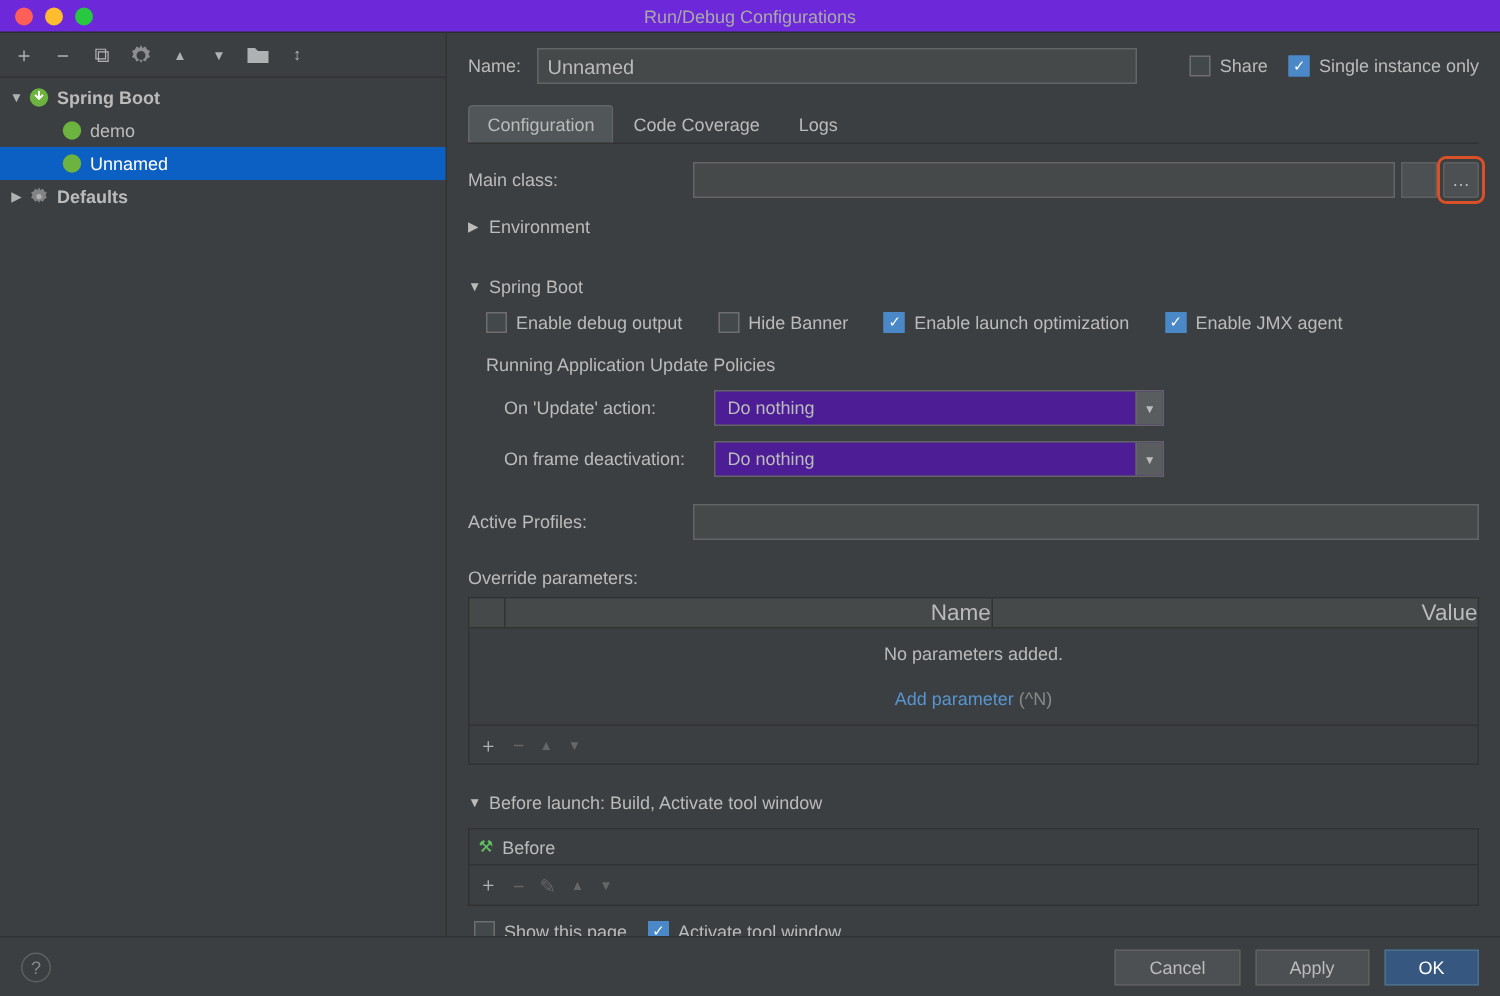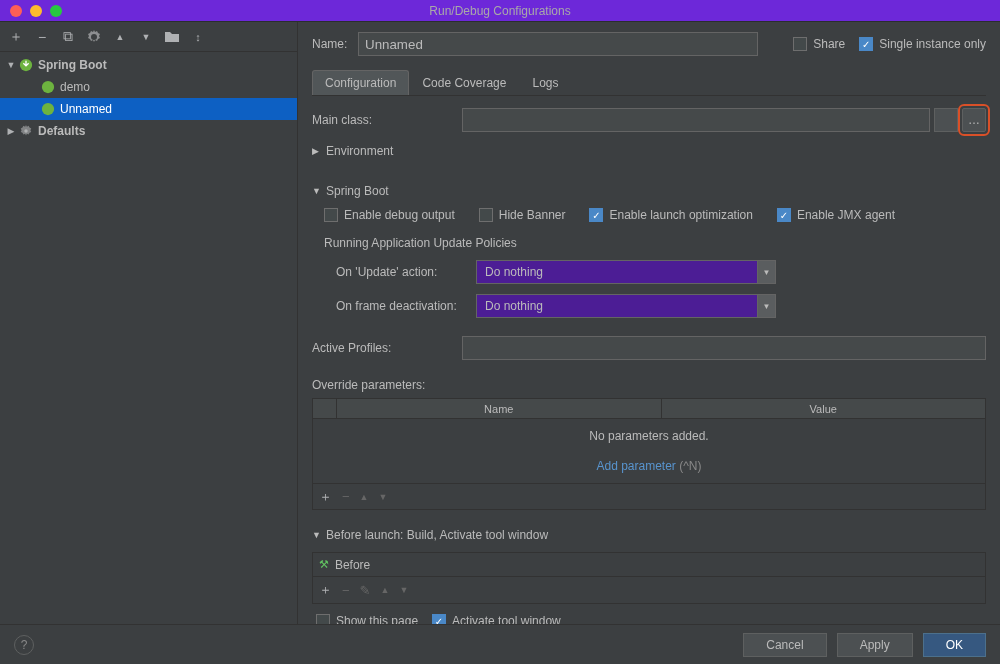--- a/index.html
+++ b/index.html
@@ -60,21 +60,21 @@
   .sub-row { display: flex; align-items: center; margin-bottom: 10px; padding-left: 24px; }
   .sub-label { width: 140px; }
   .select-wrap { position: relative; width: 300px; }
   .select { background: #4c1d95; border: 1px solid #646464; height: 24px; padding: 0 24px 0 8px; width: 100%; color: #bbbbbb; display: flex; align-items: center; cursor: pointer; }
   .select-arrow { position: absolute; right: 1px; top: 1px; width: 18px; height: 22px; background: #5a5d5f; display: flex; align-items: center; justify-content: center; font-size: 8px; border-left: 1px solid #646464; }
   
   .param-section { margin-top: 6px; }
   .param-label { color: #bbbbbb; margin-bottom: 6px; }
   .param-table { border: 1px solid #323232; background: #3c3f41; }
   .param-header { display: flex; background: #45494a; border-bottom: 1px solid #323232; height: 20px; }
-  .param-header > div { flex: 1; border-right: 1px solid #323232; text-align: center; line-height: 20px; font-size: 11px; }
+  .param-header > div { flex: 1; border-right: 1px solid #323232; text-align: right; line-height: 20px; font-size: 15px; }
   .param-header > div:first-child { flex: 0 0 24px; }
   .param-header > div:last-child { border-right: none; }
   .param-body { min-height: 64px; display: flex; flex-direction: column; align-items: center; justify-content: center; gap: 16px; }
   .link { color: #5894ce; cursor: pointer; }
   .hint { color: #888; }
   .param-footer { border-top: 1px solid #323232; height: 26px; display: flex; align-items: center; padding: 0 6px; gap: 10px; }
   .pf-icon { color: #afb1b3; cursor: pointer; font-size: 13px; }
   .pf-icon.dim { color: #666; }
   
   .before-section { margin-top: 18px; }

